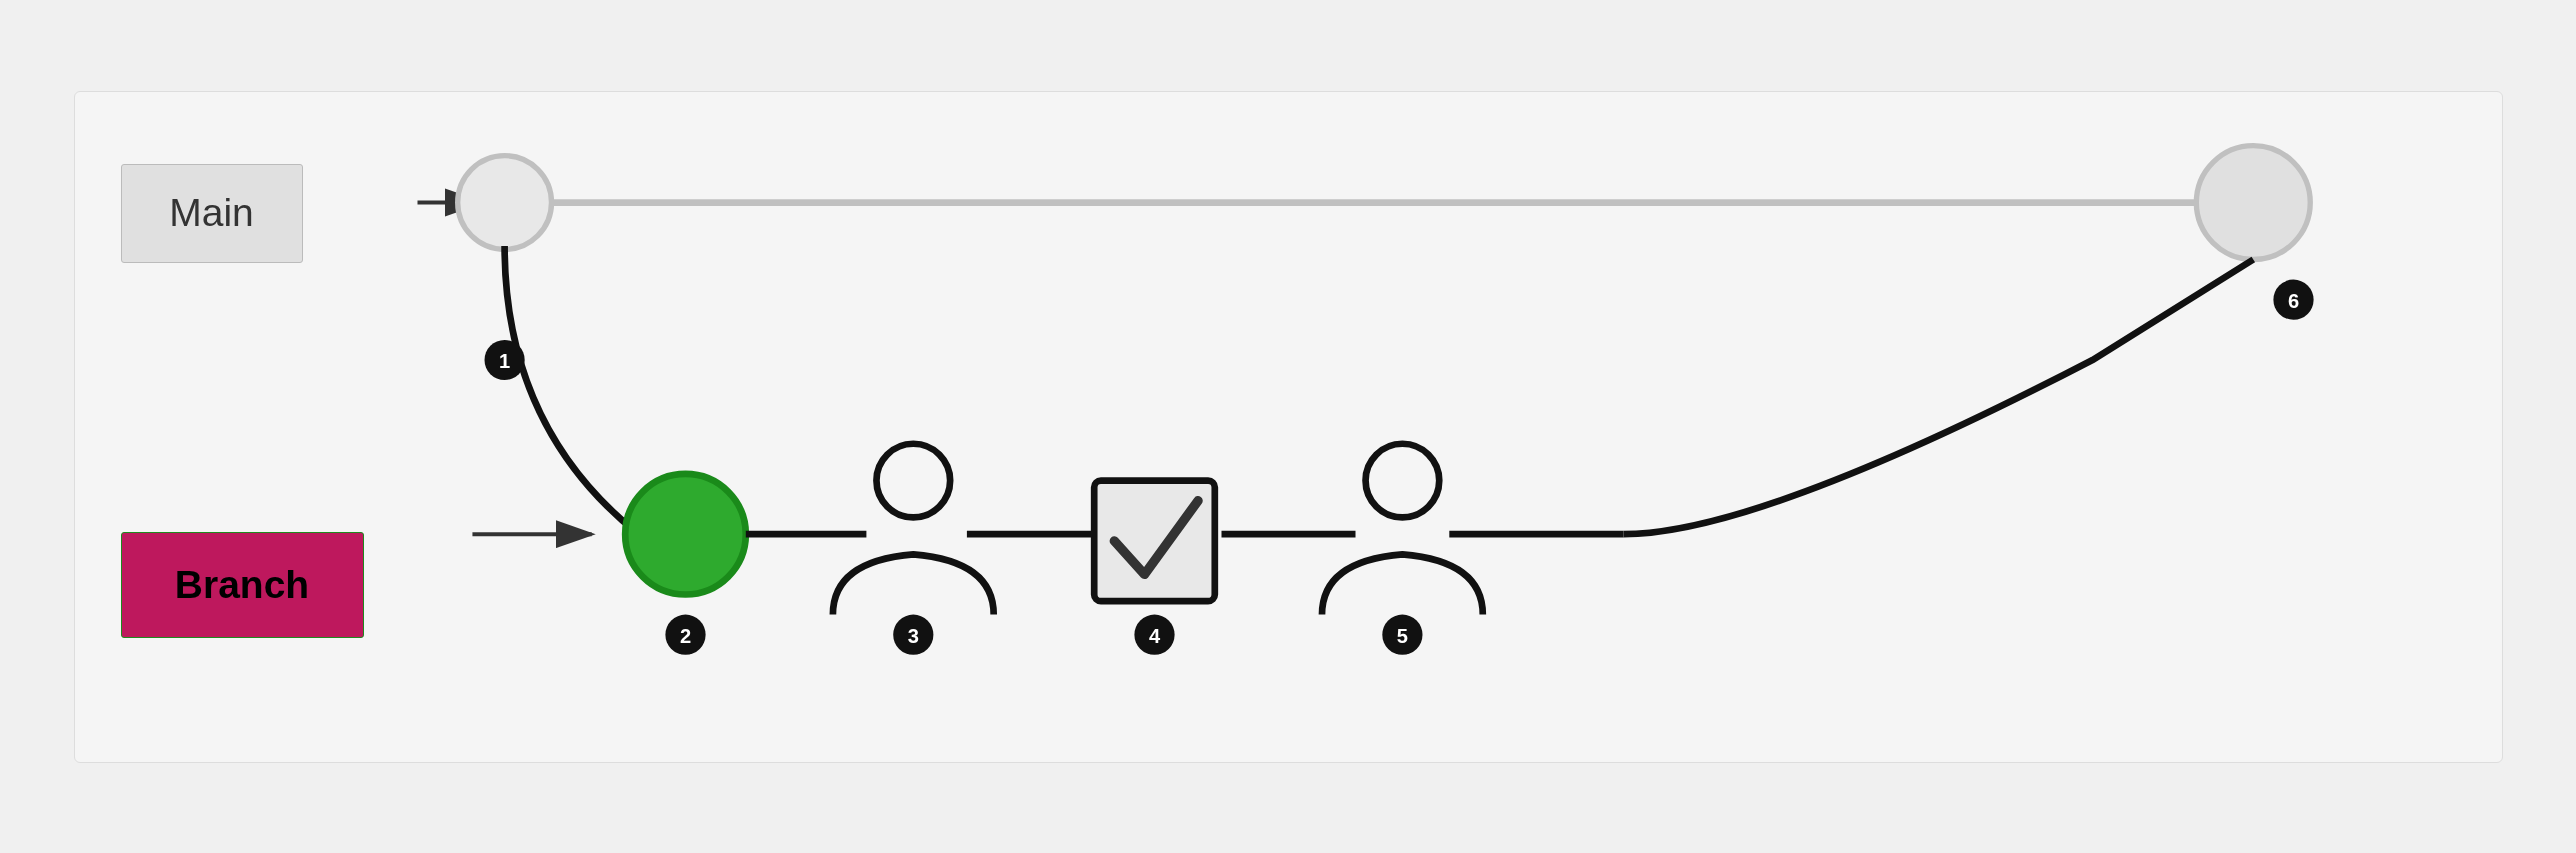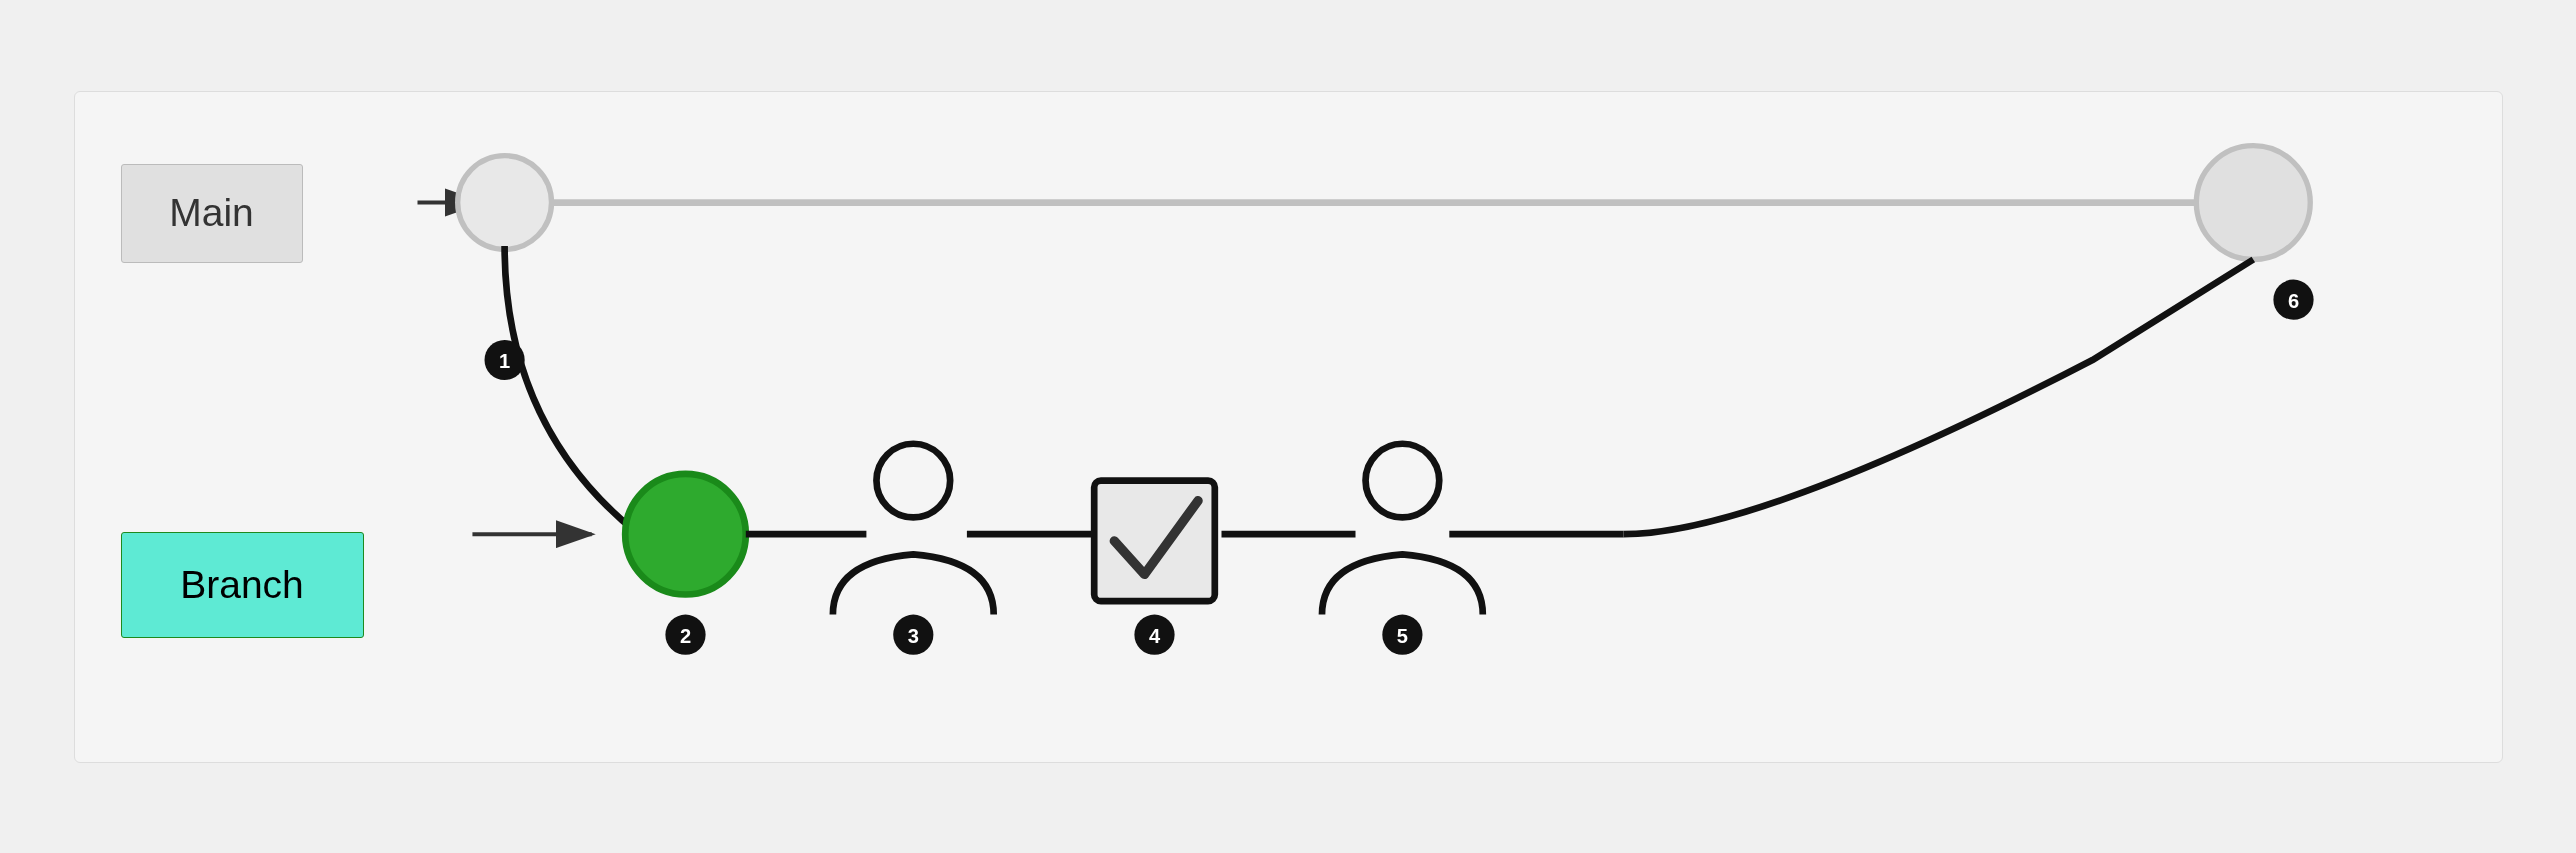--- a/index.html
+++ b/index.html
@@ -45,27 +45,28 @@
       background: #e0e0e0;
       border: 1.5px solid #bbb;
       width: 182px;
       height: 99px;
       top: 72px;
       left: 46px;
       color: #333;
     }
 
     .branch-box {
-      background: #5eead4;
+      background: #be185d;
       border: 1.5px solid #1e8a1e;
       width: 243px;
       height: 106px;
       top: 440px;
       left: 46px;
       color: #000;
+      font-weight: bold;
     }
   </style>
 </head>
 <body>
 
 <div class="diagram-container">
 
   
   <div class="label-box main-box">
     <span>Main</span>

